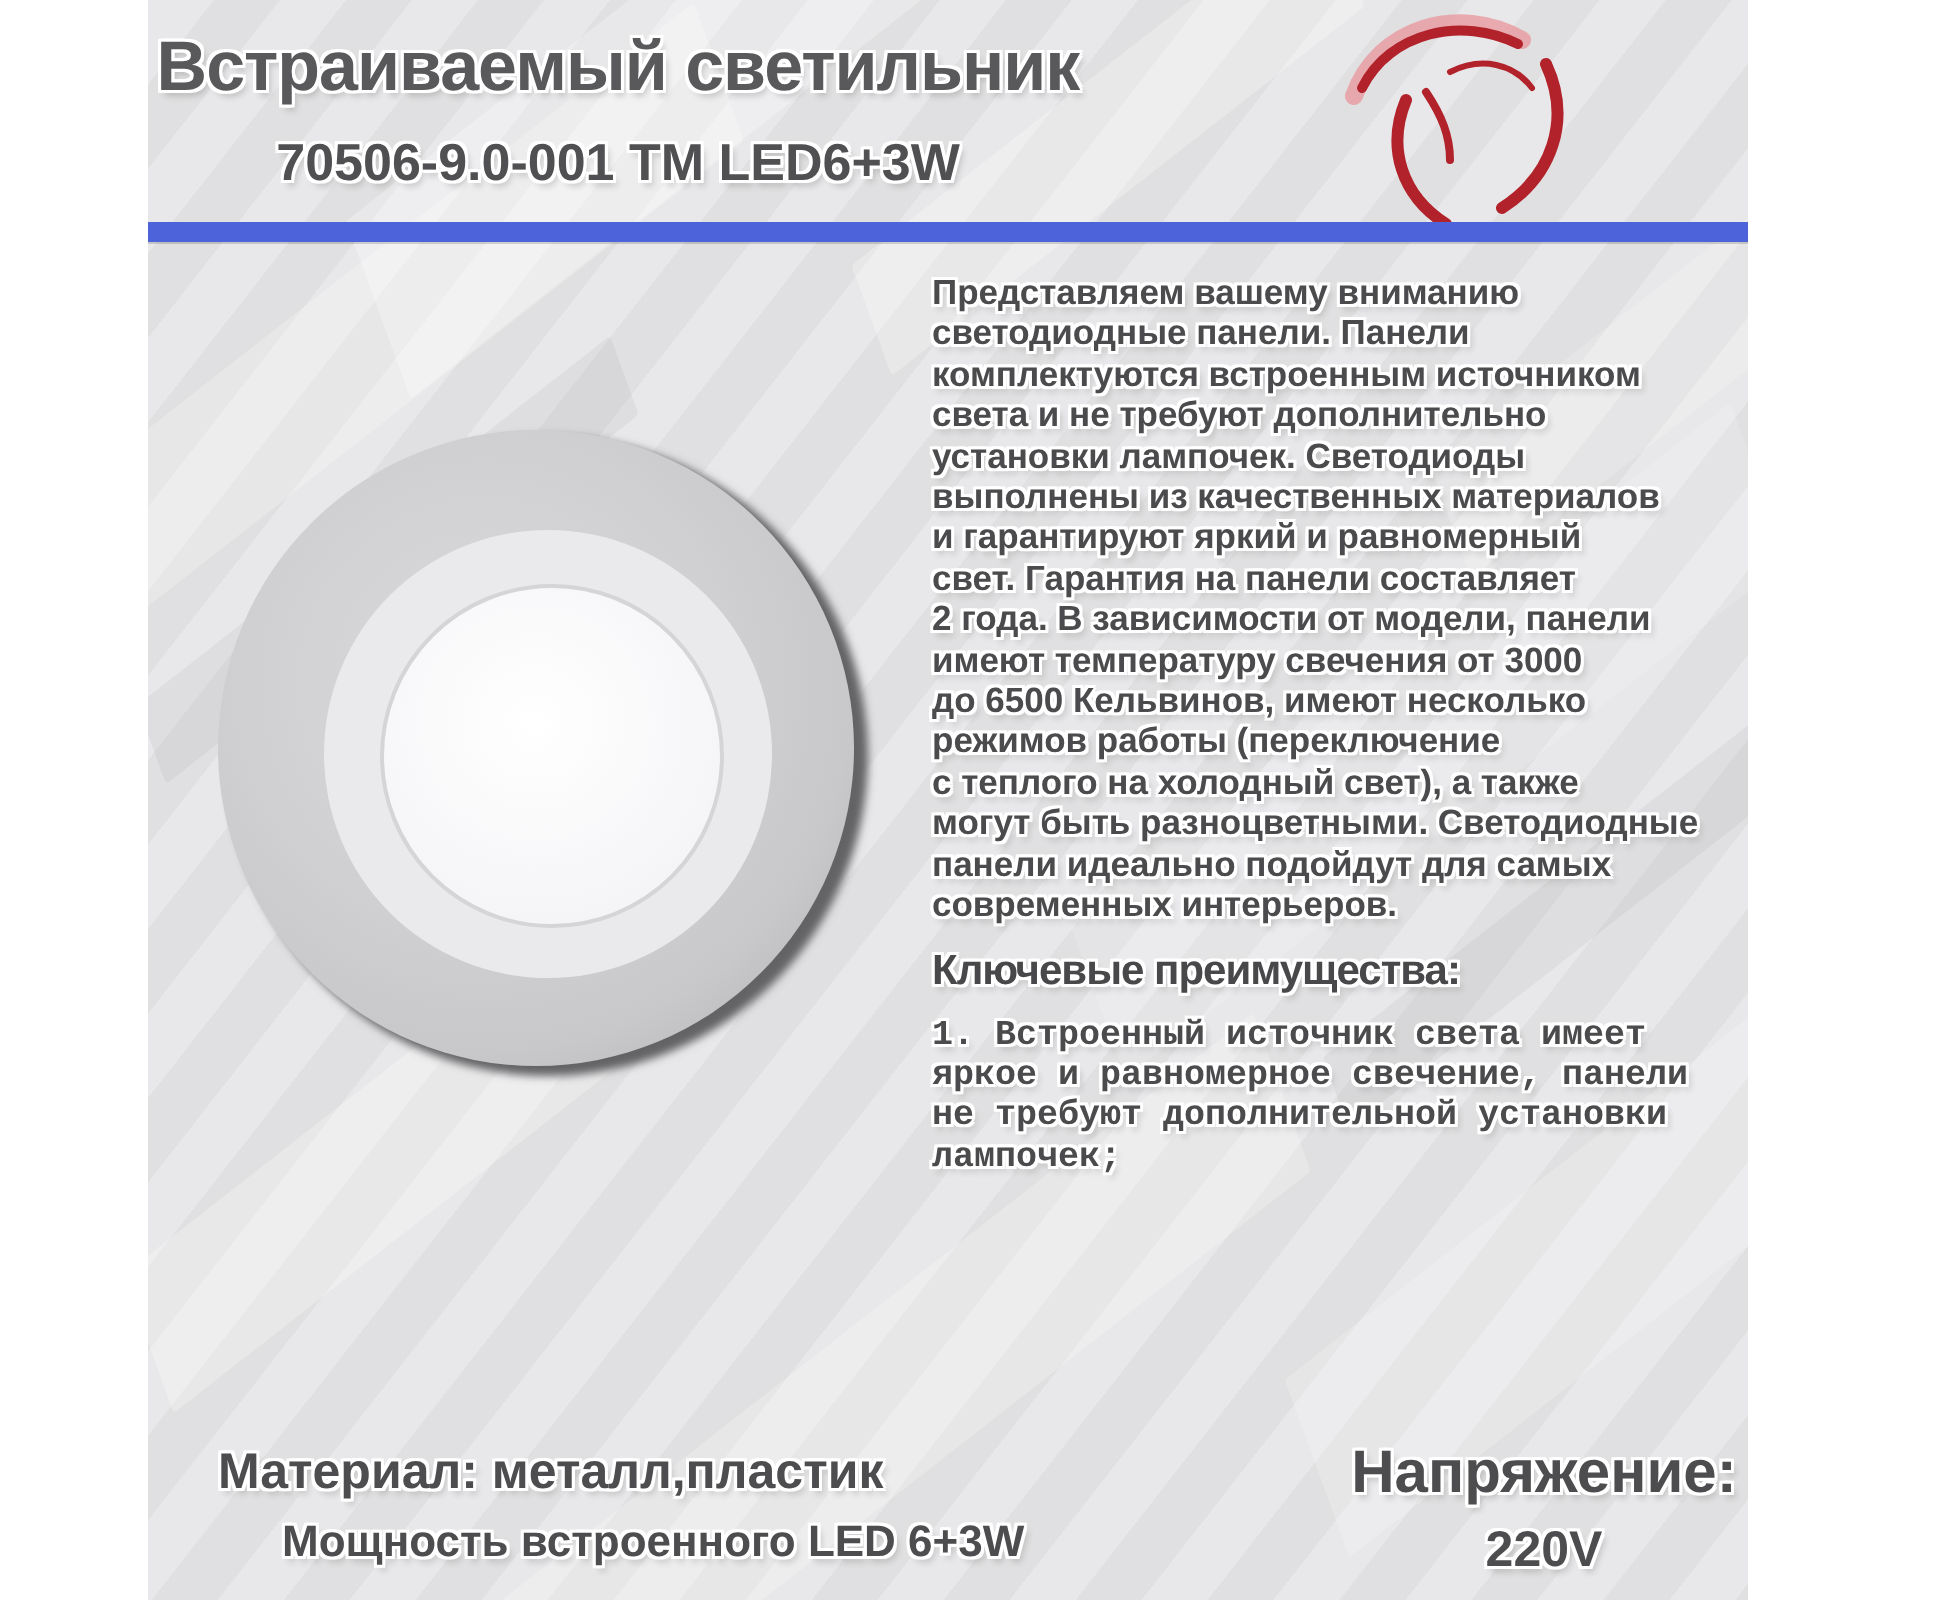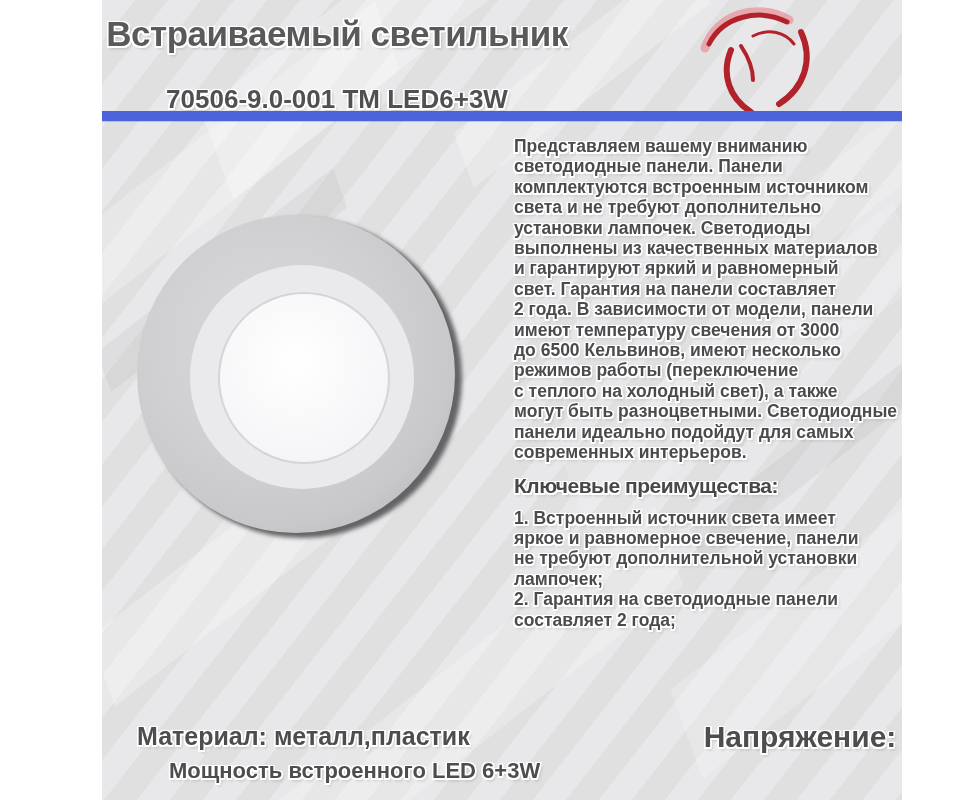--- a/index.html
+++ b/index.html
@@ -10,21 +10,21 @@
     --title-text:#59595b;
     --content-bg:#e4e4e6;
     --page-bg:#ffffff;
   }
   *{margin:0;padding:0;box-sizing:border-box;}
   html,body{width:978px;height:800px;background:var(--page-bg);
     font-family:"Liberation Sans",sans-serif;}
   .card{position:relative;width:978px;height:800px;background:var(--page-bg);overflow:hidden;}
 
   
-  .content{position:absolute;left:102px;top:0;width:800px;height:800px;
+  .content{position:absolute;left:74px;top:0;width:800px;height:800px;
     background:var(--content-bg);overflow:hidden;}
   .stripes{position:absolute;inset:0;
     background:repeating-linear-gradient(128deg,
       rgba(255,255,255,.16) 0 26px,
       rgba(0,0,0,.018) 26px 52px);}
   .shard{position:absolute;background:rgba(255,255,255,.5);
     transform:rotate(-38deg) skewX(-18deg);border-radius:2px;}
   .shard.dark{background:rgba(0,0,0,.04);}
 
   .outlined{
@@ -32,38 +32,38 @@
       -1.5px -1.5px 0 rgba(255,255,255,.95), 1.5px -1.5px 0 rgba(255,255,255,.95),
       -1.5px 1.5px 0 rgba(255,255,255,.95), 1.5px 1.5px 0 rgba(255,255,255,.95),
       0 -1.5px 0 rgba(255,255,255,.95), 0 1.5px 0 rgba(255,255,255,.95),
       -1.5px 0 0 rgba(255,255,255,.95), 1.5px 0 0 rgba(255,255,255,.95),
       2px 3px 3px rgba(50,50,50,.22);
   }
 
   .title{position:absolute;left:0;top:14px;width:470px;text-align:center;
     font-size:35px;font-weight:700;letter-spacing:-.5px;color:var(--title-text);}
   .model{position:absolute;left:0;top:66px;width:470px;text-align:center;
-    font-size:26px;font-weight:700;color:#505052;margin-top:18px;}
+    font-size:26px;font-weight:700;color:#505052;}
 
   .logo{position:absolute;left:595px;top:2px;width:205px;height:112px;}
   .logo svg{position:absolute;left:0;top:0;}
   .logo .brand{position:absolute;left:68px;top:50px;
     font-family:"Liberation Serif",serif;font-weight:700;font-size:33px;color:#151515;}
 
   .bar{position:absolute;left:0;top:111px;width:800px;height:10px;
     background:var(--accent-bar);box-shadow:0 1px 0 rgba(0,0,0,.15);}
 
   .lamp{position:absolute;left:30px;top:206px;width:340px;height:340px;}
 
-  .col{position:absolute;left:392px;top:136px;width:406px;margin-left:20px;}
+  .col{position:absolute;left:392px;top:136px;width:406px;}
   .desc{font-size:17.5px;line-height:20.4px;font-weight:700;color:var(--text-dark);
     white-space:pre-line;}
   .adv-head{margin-top:6px;font-size:21px;line-height:34px;font-weight:700;
     letter-spacing:-.5px;color:#48484a;}
-  .adv-list{margin-top:5px;}
+  .adv-list{margin-top:5px;font-family:Liberation Mono, monospace;}
   .adv-item{font-size:17.5px;line-height:20.4px;font-weight:700;color:var(--text-dark);
     white-space:pre-line;}
 
   .spec-material{position:absolute;left:35px;top:722px;font-size:25px;font-weight:700;color:#4d4d4f;}
   .spec-power{position:absolute;left:35px;top:758px;font-size:22px;font-weight:700;color:#4d4d4f;padding-left:32px;}
   .spec-voltage{position:absolute;left:580px;top:720px;width:236px;text-align:center;}
   .spec-voltage .v-label{font-size:30px;font-weight:700;color:#4d4d4f;}
   .spec-voltage .v-value{margin-top:7px;font-size:25px;font-weight:700;color:#4d4d4f;}
 </style>
 </head>
@@ -143,25 +143,24 @@
 с теплого на холодный свет), а также
 могут быть разноцветными. Светодиодные
 панели идеально подойдут для самых
 современных интерьеров.</div>
       <div class="adv-head outlined">Ключевые преимущества:</div>
       <div class="adv-list">
         <div class="adv-item outlined">1. Встроенный источник света имеет
 яркое и равномерное свечение, панели
 не требуют дополнительной установки
 лампочек;</div>
-        <div class="adv-item outlined">2. Гарантия на светодиодные панели
-составляет 2 года;</div>
       </div>
     </div>
 
     <div class="spec-material outlined">Материал: металл,пластик</div>
     <div class="spec-power outlined">Мощность встроенного LED 6+3W</div>
     <div class="spec-voltage">
       <div class="v-label outlined">Напряжение:</div>
+      <div class="v-value outlined">220V</div>
     </div>
   </div>
 
 </div>
 
 </body></html>

